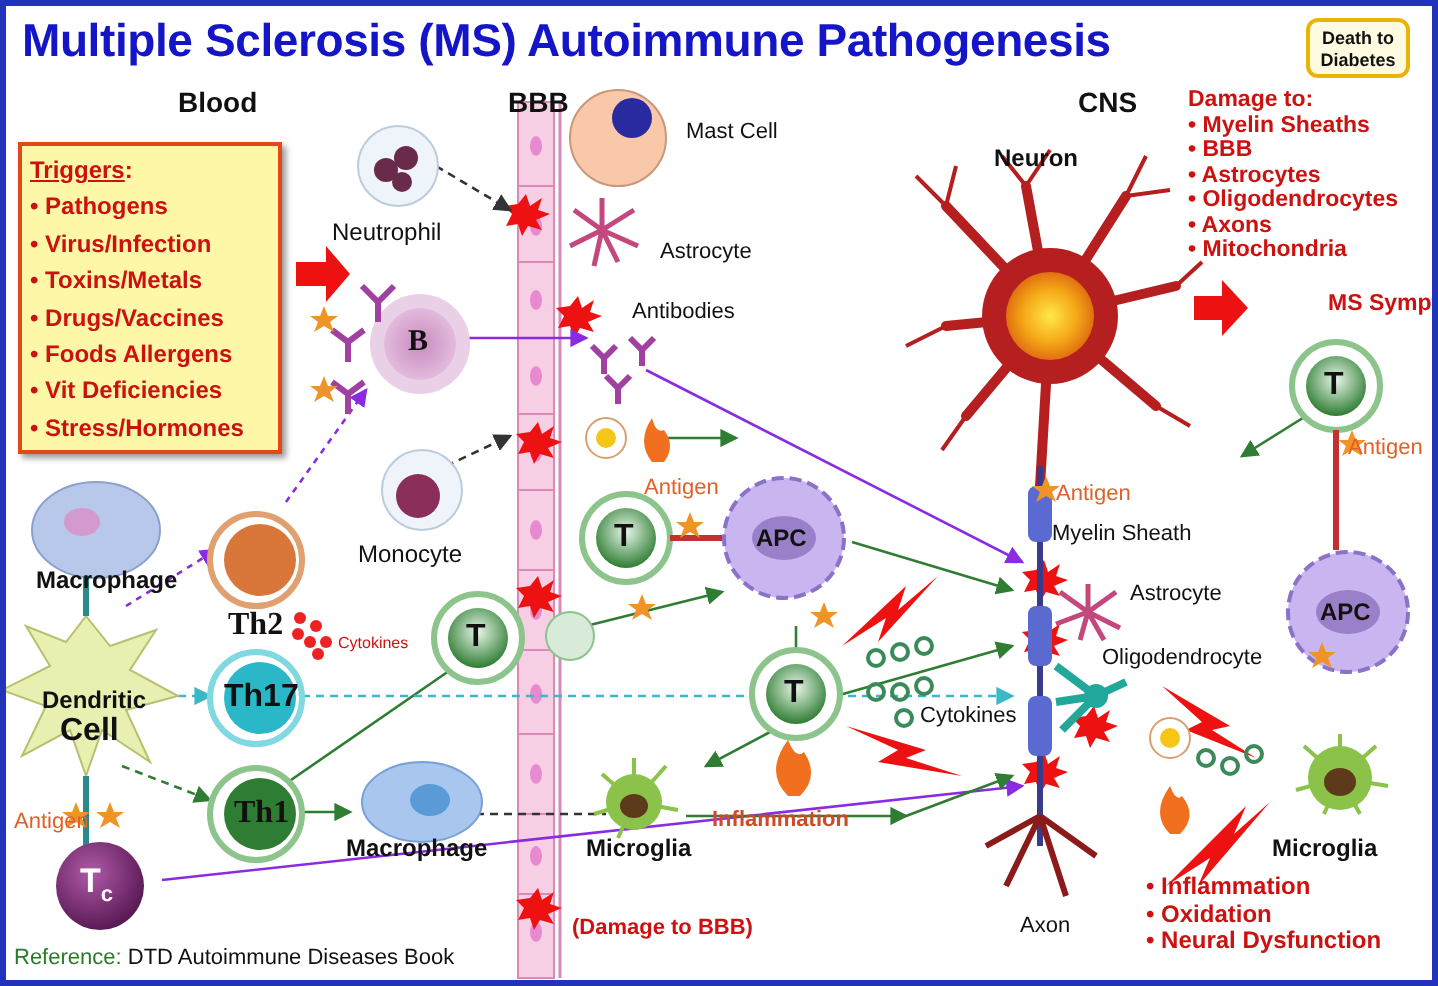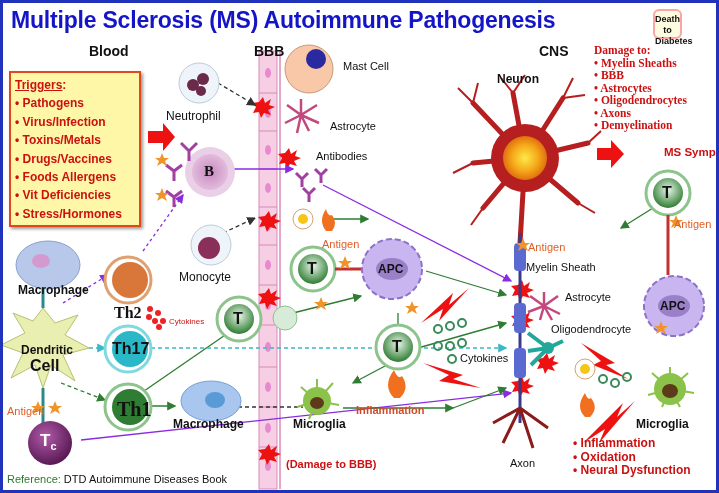--- a/index.html
+++ b/index.html
@@ -1,29 +1,29 @@
 <!DOCTYPE html>
 <html><head>
 <meta charset="utf-8">
 <style>
   html,body{margin:0;padding:0;background:#fff;}
   body{width:719px;height:493px;overflow:hidden;position:relative;font-family:"Liberation Sans",sans-serif;}
   #frame{position:absolute;left:0;top:0;width:713px;height:487px;border:3px solid #2233bb;background:#fff;overflow:hidden;}
   .abs{position:absolute;}
   .title{left:8px;top:4px;font-size:23px;font-weight:bold;color:#1515c8;white-space:nowrap;letter-spacing:-0.2px;}
-  .badge{left:650px;top:6px;width:29px;height:30px;border:2px solid #fca5a5;border-radius:6px;background:#fffbe0;font-size:9px;font-weight:bold;text-align:center;line-height:11px;padding-top:3px;box-sizing:border-box;color:#111;}
+  .badge{left:650px;top:6px;width:52px;height:30px;border:2px solid #eab308;border-radius:6px;background:#fffbe0;font-size:9px;font-weight:bold;text-align:center;line-height:11px;padding-top:3px;box-sizing:border-box;color:#111;}
   .sec{font-size:14px;font-weight:bold;color:#111;}
   .lbl{font-size:11px;color:#111;white-space:nowrap;}
   .lblb{font-size:13px;font-weight:bold;color:#111;white-space:nowrap;}
   .red{color:#cc1111;}
   .orange{color:#e0602a;}
   .triggers{left:6px;top:68px;width:132px;height:156px;background:#fff7a8;border:2px solid #e04a1a;box-sizing:border-box;padding:3px 4px;box-shadow:2px 2px 3px #999;}
   .triggers div{font-size:12px;font-weight:bold;color:#cc1111;line-height:18.4px;white-space:nowrap;}
   .triggers .th{text-decoration:underline;}
-  .dmg div{font-size:11.5px;font-weight:bold;color:#cc1111;line-height:12.5px;white-space:nowrap;font-family:Liberation Serif, serif;}
+  .dmg div{font-size:11.5px;font-weight:bold;color:#cc1111;line-height:12.5px;white-space:nowrap;}
   .outc div{font-size:12px;font-weight:bold;color:#cc1111;line-height:13.5px;white-space:nowrap;}
   .ref{left:4px;top:470px;font-size:11px;color:#111;white-space:nowrap;}
   .ref span:first-child{color:#2a7a2a;}
   svg{position:absolute;left:0;top:0;}
 </style>
 </head>
 <body>
 
 <div id="frame">
 
@@ -322,21 +322,21 @@
     <div>• <span>Stress/Hormones</span></div>
   </div>
 
   <div class="abs dmg" style="left:591px;top:41px;">
     <div>Damage to:</div>
     <div>• <span>Myelin Sheaths</span></div>
     <div>• <span>BBB</span></div>
     <div>• <span>Astrocytes</span></div>
     <div>• <span>Oligodendrocytes</span></div>
     <div>• <span>Axons</span></div>
-    <div>• <span>Demyelination</span></div>
+    <div>• <span>Mitochondria</span></div>
   </div>
   <div class="abs lblb red" style="left:661px;top:143px;font-size:11.5px;">MS Symptoms</div>
 
   <div class="abs outc" style="left:570px;top:434px;">
     <div>• <span>Inflammation</span></div>
     <div>• <span>Oxidation</span></div>
     <div>• <span>Neural Dysfunction</span></div>
   </div>
 
   <div class="abs lbl" style="left:163px;top:106px;font-size:12px;">Neutrophil</div>
@@ -344,21 +344,21 @@
   <div class="abs lbl" style="left:327px;top:117px;">Astrocyte</div>
   <div class="abs lbl" style="left:313px;top:147px;">Antibodies</div>
   <div class="abs lblb" style="left:201px;top:160px;font-family:'Liberation Serif',serif;font-size:15px;">B</div>
   <div class="abs lblb" style="left:15px;top:280px;font-size:12px;">Macrophage</div>
   <div class="abs lblb" style="left:111px;top:268px;font-family:'Liberation Serif',serif;font-size:16px;margin-top:33px;">Th2</div>
   <div class="abs lbl" style="left:176px;top:267px;font-size:12px;">Monocyte</div>
   <div class="abs lbl red" style="left:166px;top:314px;font-size:8px;">Cytokines</div>
   <div class="abs lblb" style="left:18px;top:340px;font-size:12px;">Dendritic</div>
   <div class="abs lblb" style="left:27px;top:354px;font-size:16px;">Cell</div>
   <div class="abs lblb" style="left:109px;top:337px;font-size:16px;">Th17</div>
-  <div class="abs lblb" style="left:114px;top:395px;font-family:'Liberation Serif',serif;font-size:20px;">Th1</div>
+  <div class="abs lblb" style="left:114px;top:395px;font-family:'Liberation Serif',serif;font-size:16px;">Th1</div>
   <div class="abs lbl orange" style="left:4px;top:402px;">Antigen</div>
   <div class="abs lblb" style="left:170px;top:414px;font-size:12px;">Macrophage</div>
   <div class="abs lblb" style="left:290px;top:414px;font-size:12px;">Microglia</div>
   <div class="abs lblb red" style="left:353px;top:401px;font-size:11px;color:#d04a2a;">Inflammation</div>
   <div class="abs lbl orange" style="left:319px;top:235px;">Antigen</div>
   <div class="abs lblb" style="left:375px;top:259px;font-size:12px;">APC</div>
   <div class="abs lblb" style="left:657px;top:296px;font-size:12px;">APC</div>
   <div class="abs lbl" style="left:457px;top:349px;">Cytokines</div>
   <div class="abs lblb red" style="left:283px;top:455px;font-size:11px;">(Damage to BBB)</div>
   <div class="abs lblb" style="left:494px;top:69px;font-size:12px;">Neuron</div>

